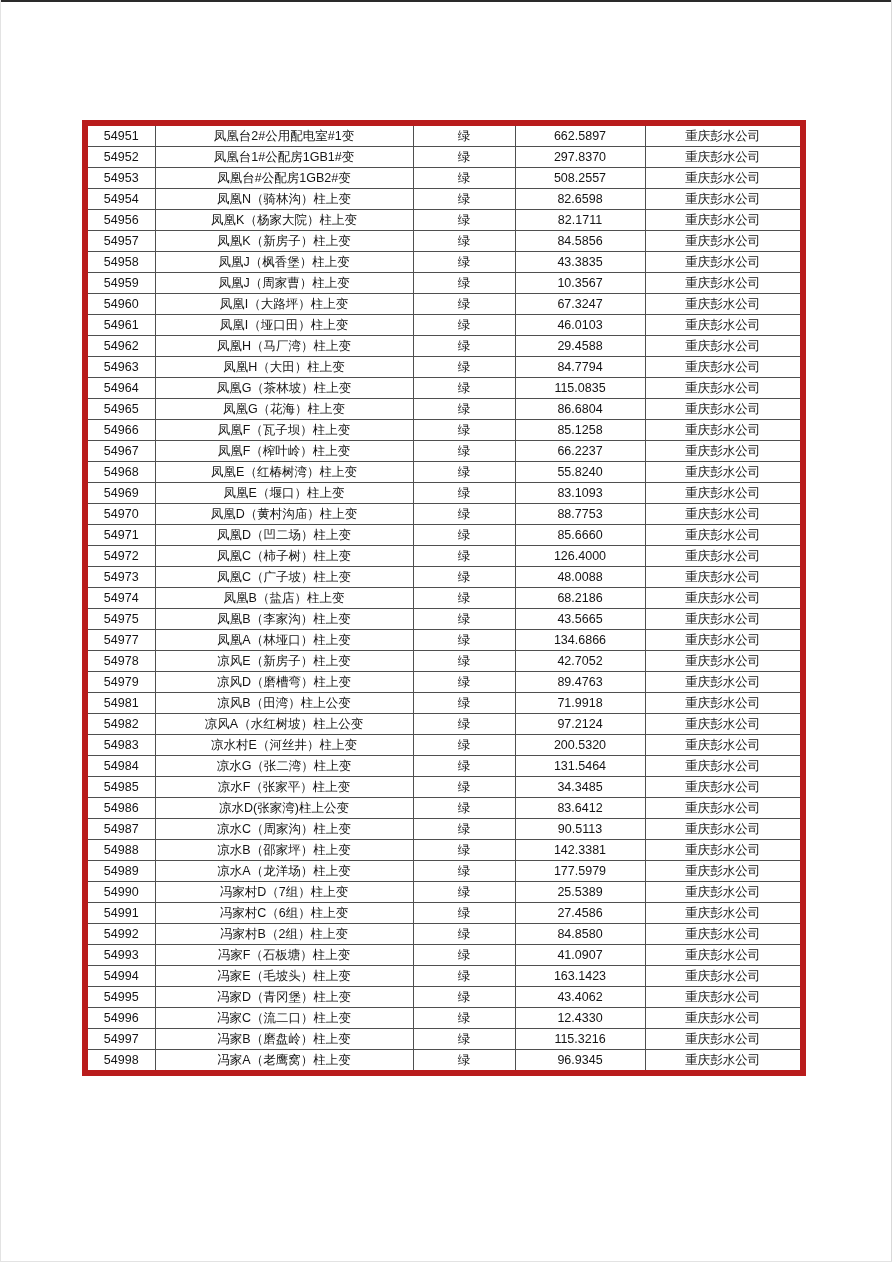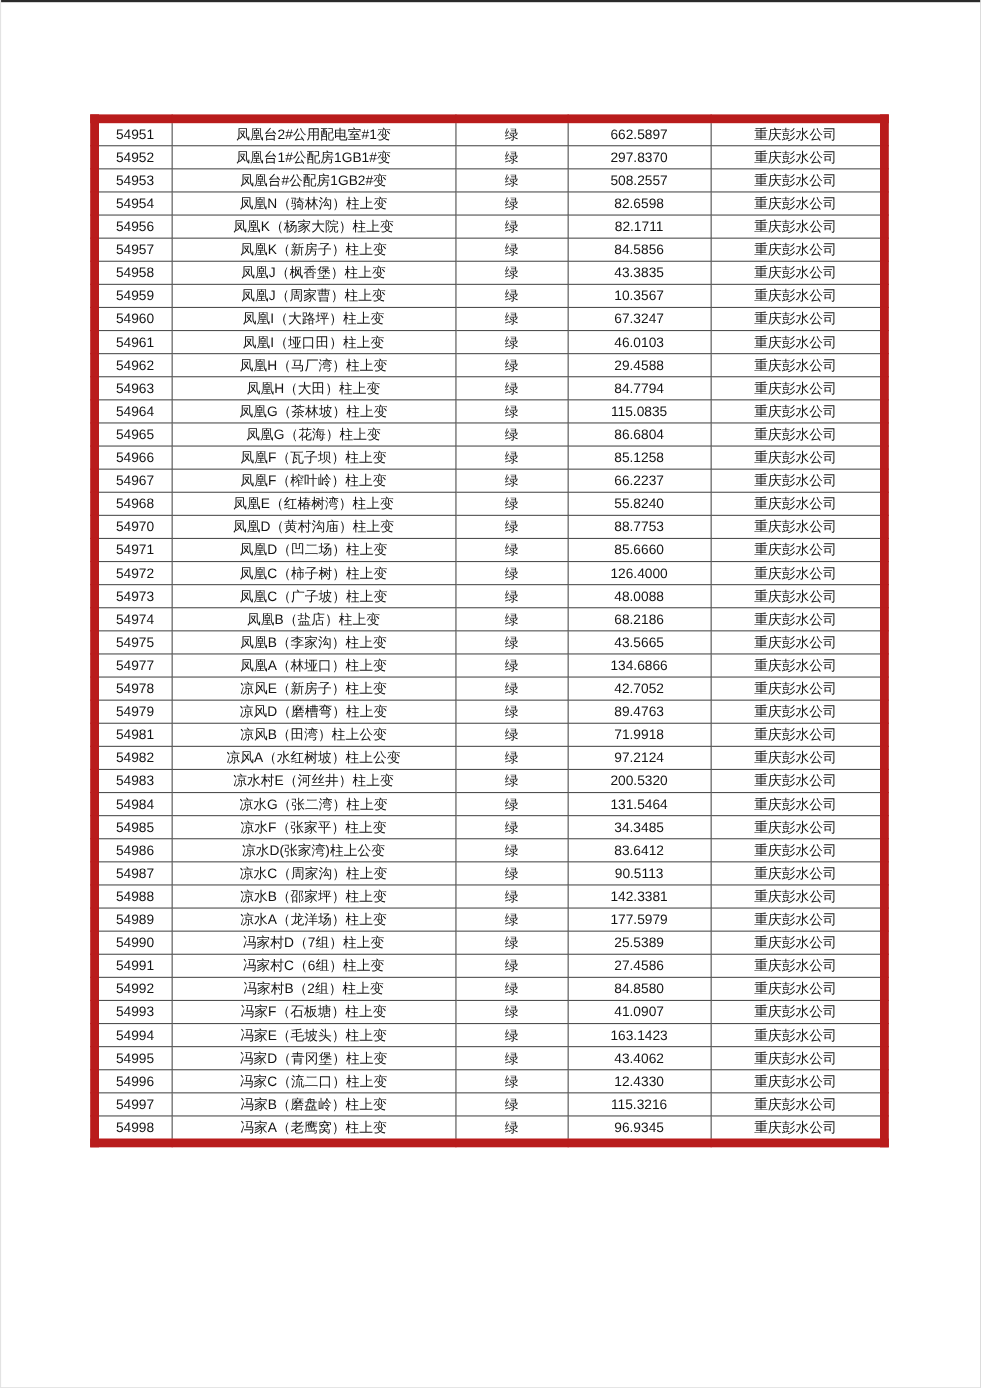--- a/index.html
+++ b/index.html
@@ -25,25 +25,25 @@
   .top-edge {
     position: absolute;
     left: 0; top: 0;
     width: 100%;
     height: 2px;
     background: #2a2a2a;
   }
   table.data-table {
     position: absolute;
     left: 82px;
-    top: 104px;
+    top: 120px;
     width: 718px;
     border-collapse: collapse;
     table-layout: fixed;
-    border: 8px solid #b91c1c;
+    border: 6px solid #b91c1c;
   }
   table.data-table td {
     border: 1px solid #4f4f4f;
     height: 20px;
     padding: 0 3px;
     font-size: 12.5px;
     line-height: 20px;
     color: #141414;
     text-align: center;
     white-space: nowrap;
@@ -183,20 +183,27 @@
         <td>重庆彭水公司</td>
       </tr>
       <tr>
         <td>54968</td>
         <td>凤凰E（红椿树湾）柱上变</td>
         <td>绿</td>
         <td>55.8240</td>
         <td>重庆彭水公司</td>
       </tr>
       <tr>
+        <td>54969</td>
+        <td>凤凰E（堰口）柱上变</td>
+        <td>绿</td>
+        <td>83.1093</td>
+        <td>重庆彭水公司</td>
+      </tr>
+      <tr>
         <td>54970</td>
         <td>凤凰D（黄村沟庙）柱上变</td>
         <td>绿</td>
         <td>88.7753</td>
         <td>重庆彭水公司</td>
       </tr>
       <tr>
         <td>54971</td>
         <td>凤凰D（凹二场）柱上变</td>
         <td>绿</td>

